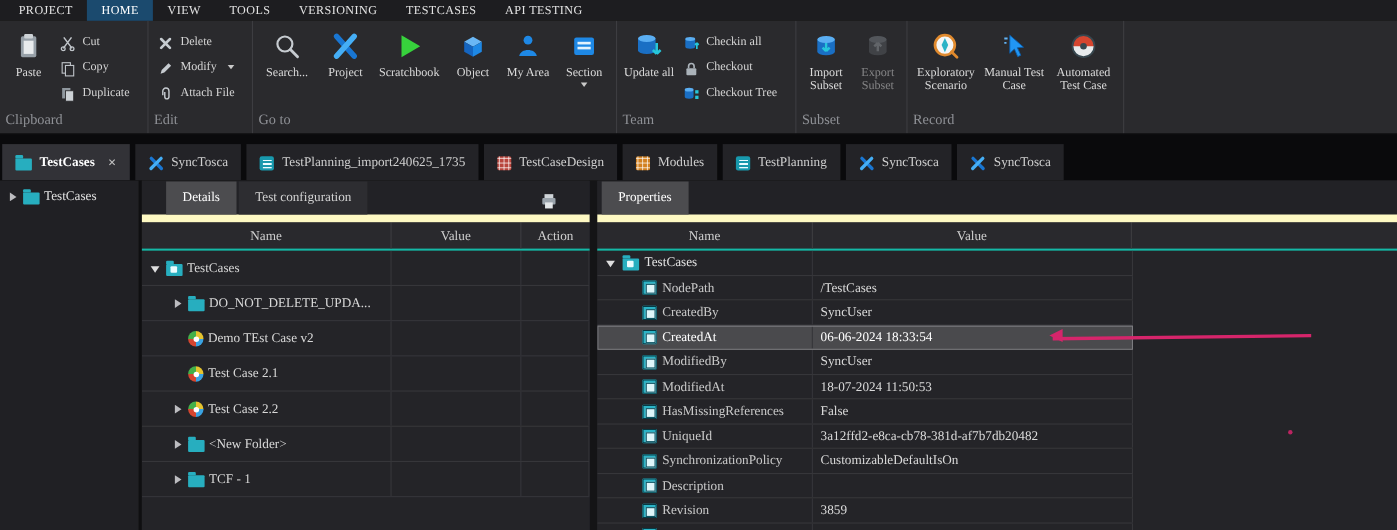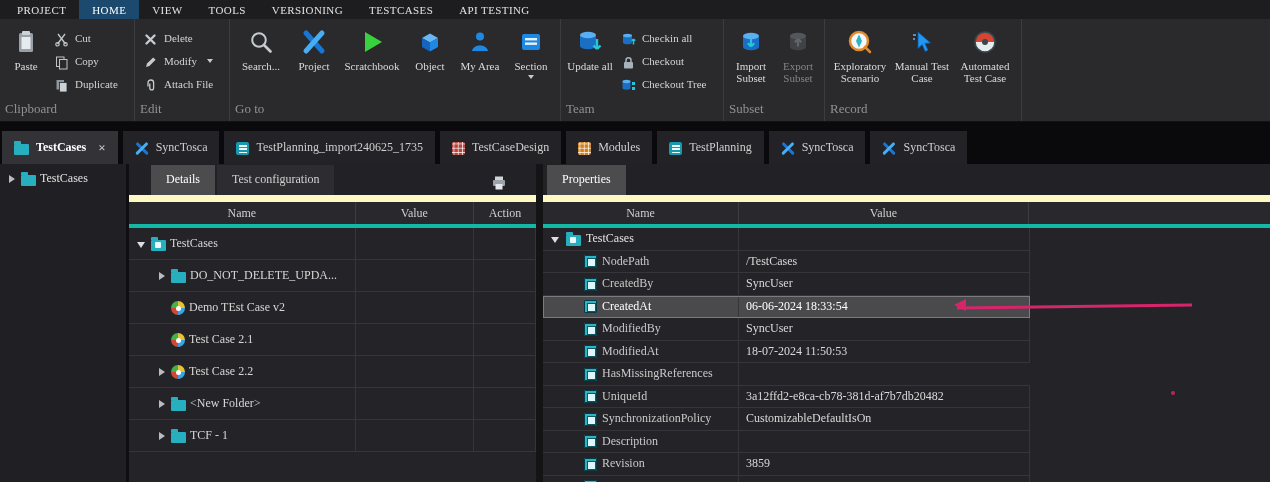--- a/index.html
+++ b/index.html
@@ -72,21 +72,21 @@
 
   .panel{display:flex;flex-direction:column;background:#26262a}
   .details-panel{width:414px;flex:none;border-right:7px solid #141416}
   .props-panel{flex:1}
   .panel-tabs{height:38px;display:flex;align-items:center;gap:2px;background:#222226;border-bottom:7px solid #fef9c3;padding-left:22px;position:relative;flex:none}
   .props-panel .panel-tabs{padding-left:4px}
   .ptab{padding:0 15px;height:30px;display:flex;align-items:center;font-size:12px;color:#d2d2d2;background:#2d2d31;cursor:default;white-space:nowrap}
   .ptab.active{background:#4c4c4f;color:#fff}
   .printer{position:absolute;left:362px;top:11px;cursor:pointer}
 
-  .cols{height:26px;display:flex;background:#29292d;border-bottom:4px solid #14b8a6;font-size:12px;color:#cfcfcf;flex:none}
+  .cols{height:26px;display:flex;background:#29292d;border-bottom:2px solid #14b8a6;font-size:12px;color:#cfcfcf;flex:none}
   .col{display:flex;align-items:center;justify-content:center;border-right:1px solid #3d3d41;overflow:hidden;white-space:nowrap}
   .details-panel .col-name{width:230px}
   .details-panel .col-value{width:120px}
   .details-panel .col-action{width:63px;border-right:none}
   .props-panel .col-name{width:196px}
   .props-panel .col-value{width:290px}
   .col-fill{flex:1;border-right:none}
 
   .rowsc{flex:1;overflow:hidden;background:#242428}
 
@@ -592,20 +592,21 @@
               <span class="txt">ModifiedAt</span>
             </div>
             <div class="c-val">18-07-2024 11:50:53</div>
           </div>
           <div class="prow">
             <div class="c-name">
               <span class="exp"></span>
               <span class="ticon icon-prop"></span>
               <span class="txt">HasMissingReferences</span>
             </div>
+            <div class="c-val">False</div>
           </div>
           <div class="prow">
             <div class="c-name">
               <span class="exp"></span>
               <span class="ticon icon-prop"></span>
               <span class="txt">UniqueId</span>
             </div>
             <div class="c-val">3a12ffd2-e8ca-cb78-381d-af7b7db20482</div>
           </div>
           <div class="prow">

